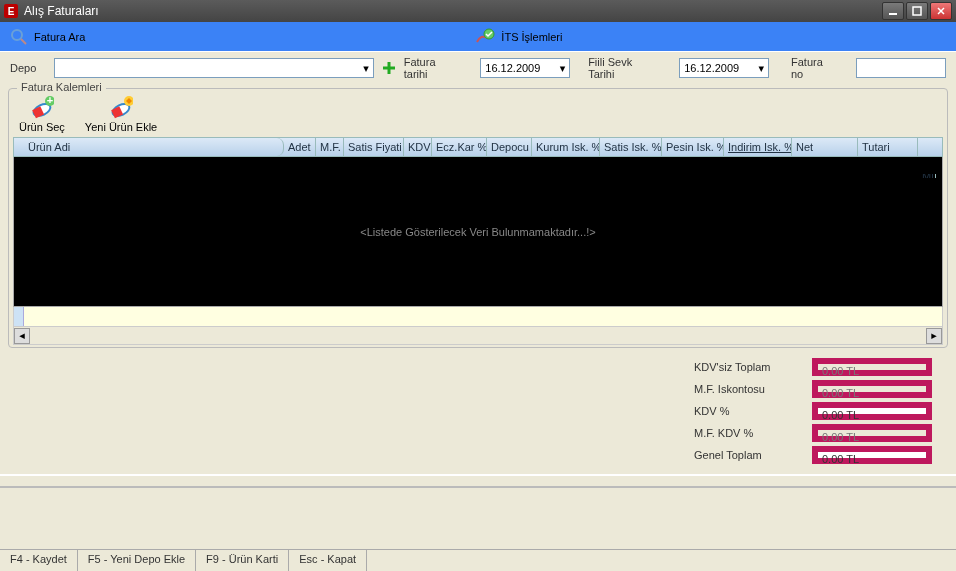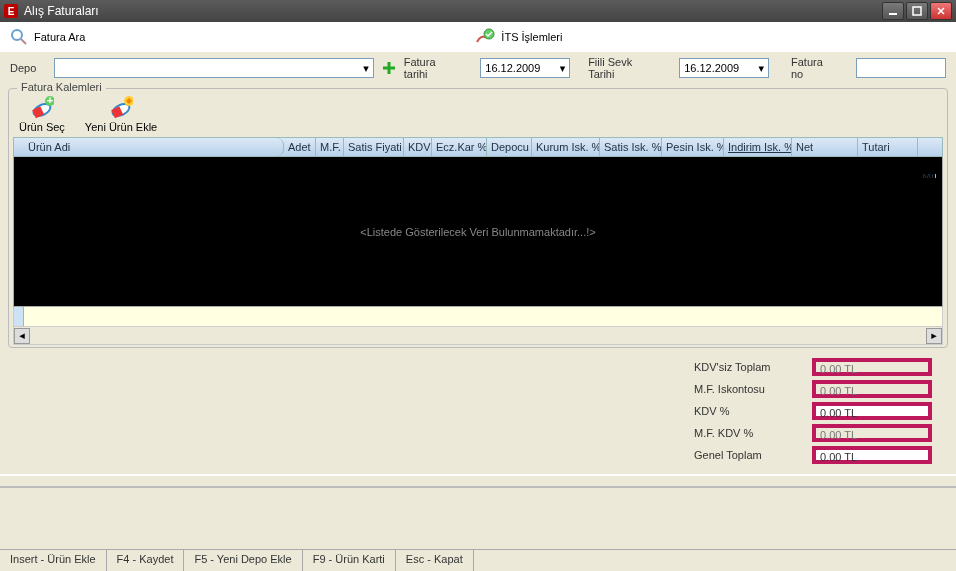--- a/index.html
+++ b/index.html
@@ -4,21 +4,21 @@
 <style>
   * { box-sizing: border-box; margin: 0; padding: 0; font-family: Tahoma, Arial, sans-serif; font-size: 11px; }
   body { background: #ece9d8; width: 956px; height: 571px; overflow: hidden; }
 
   .titlebar { height: 22px; background: linear-gradient(to bottom, #5b5b5b, #444); display: flex; align-items: center; padding: 0 4px; color: #fff; }
   .titlebar .app-icon { width: 14px; height: 14px; background: #b00; color: #fff; display: flex; align-items: center; justify-content: center; font-weight: bold; font-size: 10px; border-radius: 2px; margin-right: 6px; }
   .titlebar .title { flex: 1; font-size: 12px; }
   .titlebar .winbtn { width: 22px; height: 18px; margin-left: 2px; background: linear-gradient(#7a7a7a,#555); border: 1px solid #333; border-radius: 2px; display: flex; align-items: center; justify-content: center; color: #fff; cursor: pointer; }
   .titlebar .winbtn.close { background: linear-gradient(#e77,#c33); }
 
-  .toolbar1 { height: 30px; display: flex; align-items: center; padding: 0 10px; gap: 30px; border-bottom: 1px solid #fff; background: #ffffff; }
+  .toolbar1 { height: 30px; display: flex; align-items: center; padding: 0 10px; gap: 30px; border-bottom: 1px solid #fff; background: #3b82f6; }
   .toolbar1 .item { display: flex; align-items: center; gap: 6px; cursor: pointer; }
 
   .filterbar { height: 32px; display: flex; align-items: center; padding: 0 10px; gap: 6px; background: #ece9d8; }
   .filterbar label { color: #333; margin-right: 12px; }
   .dropdown { height: 20px; border: 1px solid #7b9ebd; background: #fff; display: flex; align-items: center; padding: 0 4px; }
   .dropdown .arrow { margin-left: auto; padding-left: 4px; }
   .depo-dd { width: 320px; }
   .date-dd { width: 90px; }
   .plus-btn { width: 18px; height: 18px; display: flex; align-items: center; justify-content: center; color: #2a2; font-weight: bold; font-size: 14px; cursor: pointer; }
   .text-input { height: 20px; border: 1px solid #7b9ebd; background: #fff; width: 90px; }
@@ -41,21 +41,21 @@
 
   .hscroll { height: 18px; background: #ece9d8; border: 1px solid #ccc; border-top: none; display: flex; align-items: center; }
   .hscroll .btn { width: 16px; height: 16px; background: #ddd; border: 1px solid #999; display: flex; align-items: center; justify-content: center; cursor: pointer; }
   .hscroll .track { flex: 1; }
 
   .totals { display: flex; justify-content: flex-start; padding: 8px 24px 4px 12px; gap: 40px; }
   .totals .left { display: flex; align-items: flex-end; gap: 20px; }
   .totals .left .btn { display: flex; flex-direction: column; align-items: center; gap: 2px; cursor: pointer; }
   .totals .right { margin-left: auto; display: grid; grid-template-columns: 110px 120px; row-gap: 4px; column-gap: 8px; align-items: center; }
   .totals .right .lbl { text-align: left; color: #333; }
-  .totals .right .val { height: 18px; border: 4px solid #be185d; background: #ece9d8; padding: 1px 4px; color: #777; }
+  .totals .right .val { height: 18px; border: 6px solid #be185d; background: #ece9d8; padding: 1px 4px; color: #777; }
   .totals .right .val.editable { background: #fff; color: #333; }
 
   .divider { height: 14px; border-top: 2px solid #fff; border-bottom: 2px solid #bbb; margin-top: 6px; background: #ece9d8; }
 
   .statusbar { position: absolute; bottom: 0; left: 0; right: 0; height: 22px; background: #ece9d8; border-top: 1px solid #aaa; display: flex; }
   .statusbar .cell { border-right: 1px solid #aaa; padding: 3px 10px; color: #333; }
   svg { display: block; }
 </style>
 </head>
 <body>
@@ -192,18 +192,17 @@
       <div class="lbl">M.F. KDV %</div>
       <div class="val">0.00 TL</div>
       <div class="lbl">Genel Toplam</div>
       <div class="val editable">0.00 TL</div>
     </div>
 </div>
 
 <div class="divider"></div>
 
 <div class="statusbar" id="statusbar">
-    <div class="cell">Insert - Ürün Ekle</div>
     <div class="cell">F4 - Kaydet</div>
     <div class="cell">F5 - Yeni Depo Ekle</div>
     <div class="cell">F9 - Ürün Karti</div>
     <div class="cell">Esc - Kapat</div>
   </div>
 
 </body></html>

